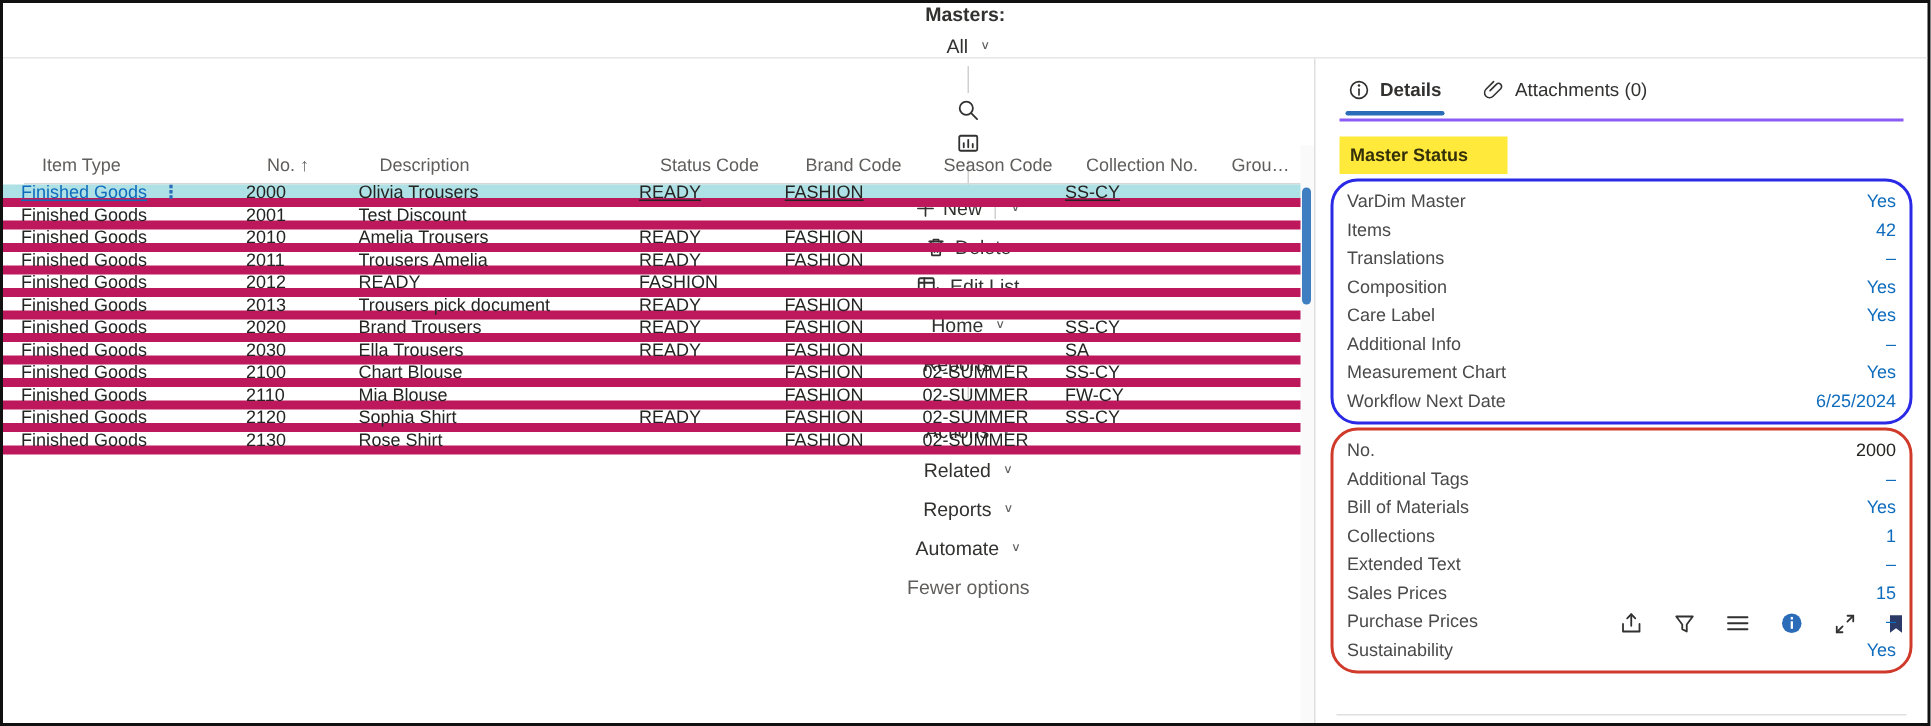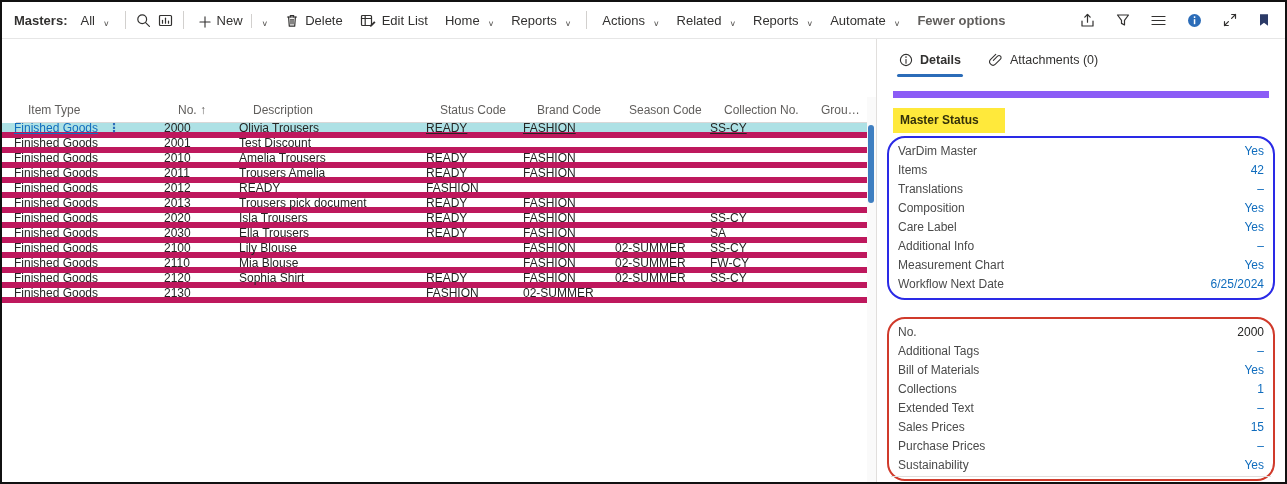--- a/index.html
+++ b/index.html
@@ -6,27 +6,27 @@
   html,body { width:1287px; height:484px; }
   body {
     font-family: "Liberation Sans", "DejaVu Sans", sans-serif;
     background:#fff; color:#252423;
     border:2px solid #111;
     overflow:hidden; position:relative;
   }
   svg { stroke: currentColor; fill: none; stroke-width:1.2; stroke-linecap:round; stroke-linejoin:round; display:block; }
 
   
-  .toolbar { height:37px; display:flex; align-items:center; padding:0 8px 0 12px; border-bottom:1px solid #e6e6e6; font-size:13px; color:#323130; gap:1px; }
+  .toolbar { height:37px; display:flex; align-items:center; padding:0 8px 0 12px; border-bottom:1px solid #e6e6e6; font-size:13px; color:#323130; gap:1px;flex-direction:column; }
   .tb-title { font-weight:bold; margin-right:4px; }
-  .tb-btn { display:flex; align-items:flex-end; gap:6px; padding:5px 8px; background:none; border:none; font:inherit; color:#323130; cursor:pointer; white-space:nowrap; border-radius:3px; }
+  .tb-btn { display:flex; align-items:center; gap:6px; padding:5px 8px; background:none; border:none; font:inherit; color:#323130; cursor:pointer; white-space:nowrap; border-radius:3px; }
   .caret { font-size:9px; color:#605e5c; transform:scaleY(.85); margin-left:2px; }
   .sep { width:1px; height:18px; background:#d2d0ce; margin:0 6px; flex:none; }
   .mini-sep { width:1px; height:14px; background:#d2d0ce; margin:0 2px; }
-  .tb-muted { color:#605e5c;font-weight:bold; }
+  .tb-muted { color:#605e5c; }
   .tb-right { margin-left:auto; display:flex; align-items:center; gap:15px; padding-right:4px; color:#323130; }
   .tb-icon { background:none; border:none; cursor:pointer; color:#323130; padding:3px; border-radius:3px; }
 
   
   .content { display:flex; height:443px; }
   .table-area { width:874px; position:relative; padding-top:58px; flex:none; }
 
   .trow { display:grid; grid-template-columns:150px 75px 187px 97px 92px 95px 97px 1fr; align-items:center; height:15px; border-bottom:6px solid #be185d; font-size:12px; padding-left:12px; color:#252423; }
   .thead { height:26px; color:#605e5c; font-size:12px; border-bottom:1px solid #d8d8d8;margin-left:14px; }
   .thead .cell { cursor:pointer; }
@@ -37,30 +37,30 @@
   .selected [data-cell="item_type"] { color:var(--link,#0f6cbd); text-decoration:underline; }
   .selected [data-cell="status"], .selected [data-cell="brand"],
   .selected [data-cell="season"], .selected [data-cell="collection"] { text-decoration:underline; }
   .c-item { display:flex; align-items:center; overflow:hidden; }
 
   .vscroll { position:absolute; right:0; top:58px; bottom:0; width:9px; background:#fafafa; }
   .vthumb { position:absolute; top:28px; left:1px; width:6px; height:78px; background:#3f7fc1; border-radius:3px; }
 
   
   .details { flex:1; border-left:1px solid #e1dfdd; padding:10px 16px 0 16px; font-size:12px; position:relative; }
-  .tabs { display:flex; gap:28px; align-items:flex-end; border-bottom:7px solid #8b5cf6; padding:4px 0 24px 6px; }
+  .tabs { display:flex; gap:28px; align-items:flex-end; border-bottom:2px solid #8b5cf6; padding:4px 0 12px 6px; }
   .tab { display:flex; gap:7px; align-items:center; color:#323130; cursor:pointer; position:relative; font-size:12.5px; }
   .tab.active { font-weight:bold; }
   .tab.active::after { content:""; position:absolute; left:-2px; right:-2px; bottom:-10px; height:3px; background:#2b6cb8; border-radius:2px; }
 
   .section-title { display:inline-block; background:var(--hl,#ffe93b); font-weight:bold; font-size:12px; color:#33300a; padding:5px 26px 6px 7px; margin:10px 0 3px 0; }
 
   .box { border-radius:18px; padding:3px 9px 5px 9px; margin:0 -6px; }
   .box.blue { border:2.5px solid var(--ann-blue,#2a2ae6); }
-  .box.red  { border:2.5px solid var(--ann-red,#d03a2b); margin-top:17px; }
+  .box.red  { border:2.5px solid var(--ann-red,#d03a2b); margin-top:2px; }
 
   .frow { display:flex; justify-content:space-between; align-items:center; height:19px; }
   .flabel { color:#4a4a4a; white-space:nowrap; }
   .fvalue { color:var(--link,#0f6cbd); text-decoration:none; cursor:pointer; white-space:nowrap; }
   .fvalue.dark { color:#252423; cursor:default; }
   .details-bottom-line { position:absolute; left:14px; right:14px; bottom:5px; height:1px; background:#e1dfdd; }
 </style>
 </head>
 <body>
 
@@ -288,21 +288,21 @@
     <div class="cell" data-cell="collection"></div>
     <div class="cell" data-cell="group"></div>
   </div>
 
   <div class="trow">
     <div class="cell c-item">
       <span data-cell="item_type">Finished Goods</span>
 
     </div>
     <div class="cell" data-cell="no">2020</div>
-    <div class="cell" data-cell="description">Isla Trousers</div>
+    <div class="cell" data-cell="description">Brand Trousers</div>
     <div class="cell" data-cell="status">READY</div>
     <div class="cell" data-cell="brand">FASHION</div>
     <div class="cell" data-cell="season"></div>
     <div class="cell" data-cell="collection">SS-CY</div>
     <div class="cell" data-cell="group"></div>
   </div>
 
   <div class="trow">
     <div class="cell c-item">
       <span data-cell="item_type">Finished Goods</span>
@@ -316,21 +316,21 @@
     <div class="cell" data-cell="collection">SA</div>
     <div class="cell" data-cell="group"></div>
   </div>
 
   <div class="trow">
     <div class="cell c-item">
       <span data-cell="item_type">Finished Goods</span>
 
     </div>
     <div class="cell" data-cell="no">2100</div>
-    <div class="cell" data-cell="description">Lily Blouse</div>
+    <div class="cell" data-cell="description">Chart Blouse</div>
     <div class="cell" data-cell="status"></div>
     <div class="cell" data-cell="brand">FASHION</div>
     <div class="cell" data-cell="season">02-SUMMER</div>
     <div class="cell" data-cell="collection">SS-CY</div>
     <div class="cell" data-cell="group"></div>
   </div>
 
   <div class="trow">
     <div class="cell c-item">
       <span data-cell="item_type">Finished Goods</span>
@@ -358,20 +358,21 @@
     <div class="cell" data-cell="collection">SS-CY</div>
     <div class="cell" data-cell="group"></div>
   </div>
 
   <div class="trow">
     <div class="cell c-item">
       <span data-cell="item_type">Finished Goods</span>
 
     </div>
     <div class="cell" data-cell="no">2130</div>
+    <div class="cell" data-cell="description">Rose Shirt</div>
     <div class="cell" data-cell="status"></div>
     <div class="cell" data-cell="brand">FASHION</div>
     <div class="cell" data-cell="season">02-SUMMER</div>
     <div class="cell" data-cell="collection"></div>
     <div class="cell" data-cell="group"></div>
   </div>
 </div>
     <div class="vscroll">
       <div class="vthumb"></div>
     </div>

